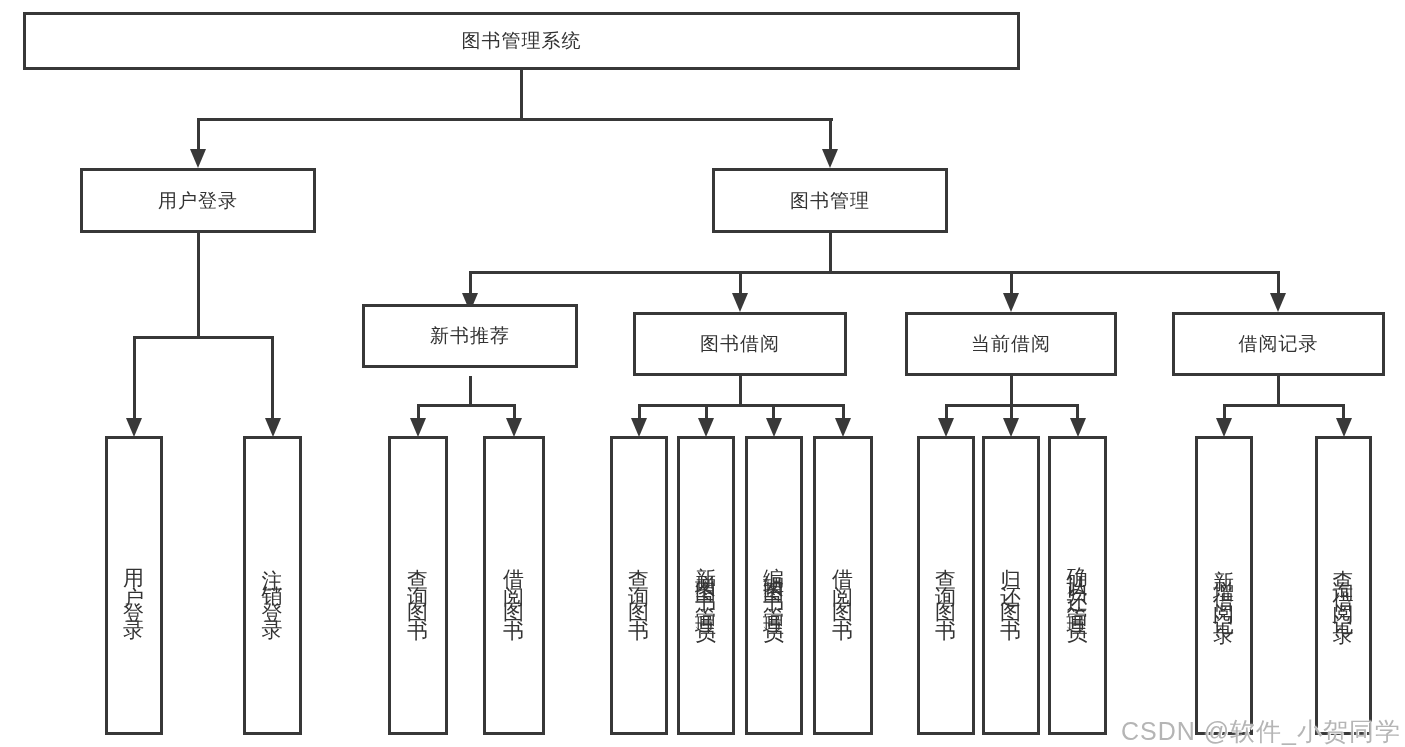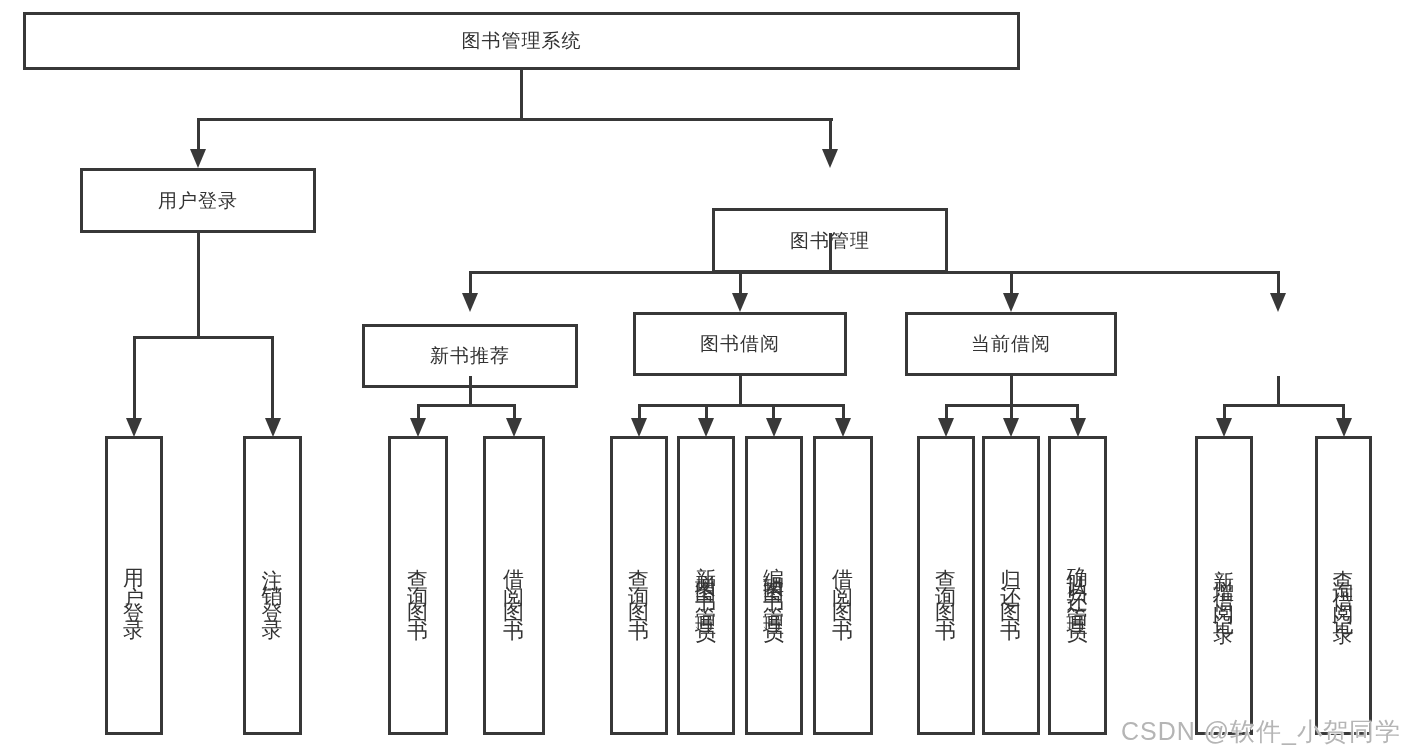--- a/index.html
+++ b/index.html
@@ -49,21 +49,21 @@
   <div class="vl" style="left:520px;top:70px;height:51px;"></div>
   <div class="hl" style="left:197px;top:118px;width:636px;"></div>
   <div class="vl" style="left:197px;top:118px;height:33px;"></div>
   <div class="arr" style="left:190px;top:149px;"></div>
   <div class="vl" style="left:829px;top:118px;height:33px;"></div>
   <div class="arr" style="left:822px;top:149px;"></div>
 
   <div class="box" style="left:80px;top:168px;width:236px;height:65px;">
     <span class="h-label">用户登录</span>
   </div>
-  <div class="box" style="left:712px;top:168px;width:236px;height:65px;margin-top:40px;">
+  <div class="box" style="left:712px;top:168px;width:236px;height:65px;">
     <span class="h-label">图书管理</span>
   </div>
 
   <div class="vl" style="left:197px;top:233px;height:106px;"></div>
   <div class="hl" style="left:133px;top:336px;width:141px;"></div>
   <div class="vl" style="left:133px;top:336px;height:84px;"></div>
   <div class="arr" style="left:126px;top:418px;"></div>
   <div class="vl" style="left:271px;top:336px;height:84px;"></div>
   <div class="arr" style="left:265px;top:418px;"></div>
 
@@ -71,28 +71,31 @@
   <div class="hl" style="left:469px;top:271px;width:811px;"></div>
   <div class="vl" style="left:469px;top:271px;height:24px;"></div>
   <div class="arr" style="left:462px;top:293px;"></div>
   <div class="vl" style="left:739px;top:271px;height:24px;"></div>
   <div class="arr" style="left:732px;top:293px;"></div>
   <div class="vl" style="left:1010px;top:271px;height:24px;"></div>
   <div class="arr" style="left:1003px;top:293px;"></div>
   <div class="vl" style="left:1277px;top:271px;height:24px;"></div>
   <div class="arr" style="left:1270px;top:293px;"></div>
 
-  <div class="box" style="left:362px;top:324px;width:216px;height:64px;">
+  <div class="box" style="left:362px;top:304px;width:216px;height:64px;">
     <span class="h-label">新书推荐</span>
   </div>
   <div class="box" style="left:905px;top:312px;width:212px;height:64px;">
     <span class="h-label">当前借阅</span>
   </div>
   <div class="box" style="left:633px;top:312px;width:214px;height:64px;">
     <span class="h-label">图书借阅</span>
+  </div>
+  <div class="box" style="left:1172px;top:312px;width:213px;height:64px;">
+    <span class="h-label">借阅记录</span>
   </div>
 
   <div class="vl" style="left:469px;top:376px;height:31px;"></div>
   <div class="hl" style="left:417px;top:404px;width:99px;"></div>
   <div class="vl" style="left:417px;top:404px;height:16px;"></div>
   <div class="arr" style="left:410px;top:418px;"></div>
   <div class="vl" style="left:513px;top:404px;height:16px;"></div>
   <div class="arr" style="left:506px;top:418px;"></div>
 
   <div class="vl" style="left:739px;top:376px;height:31px;"></div>

